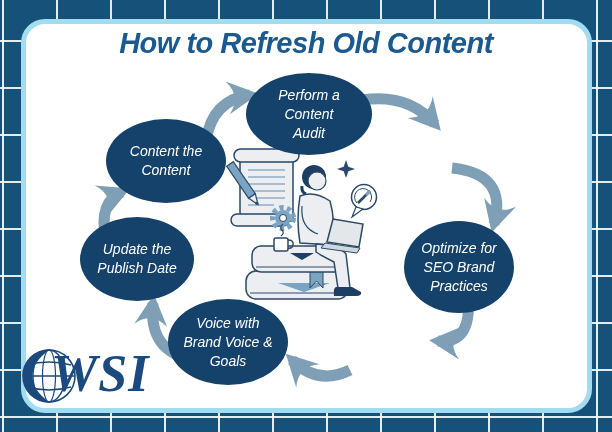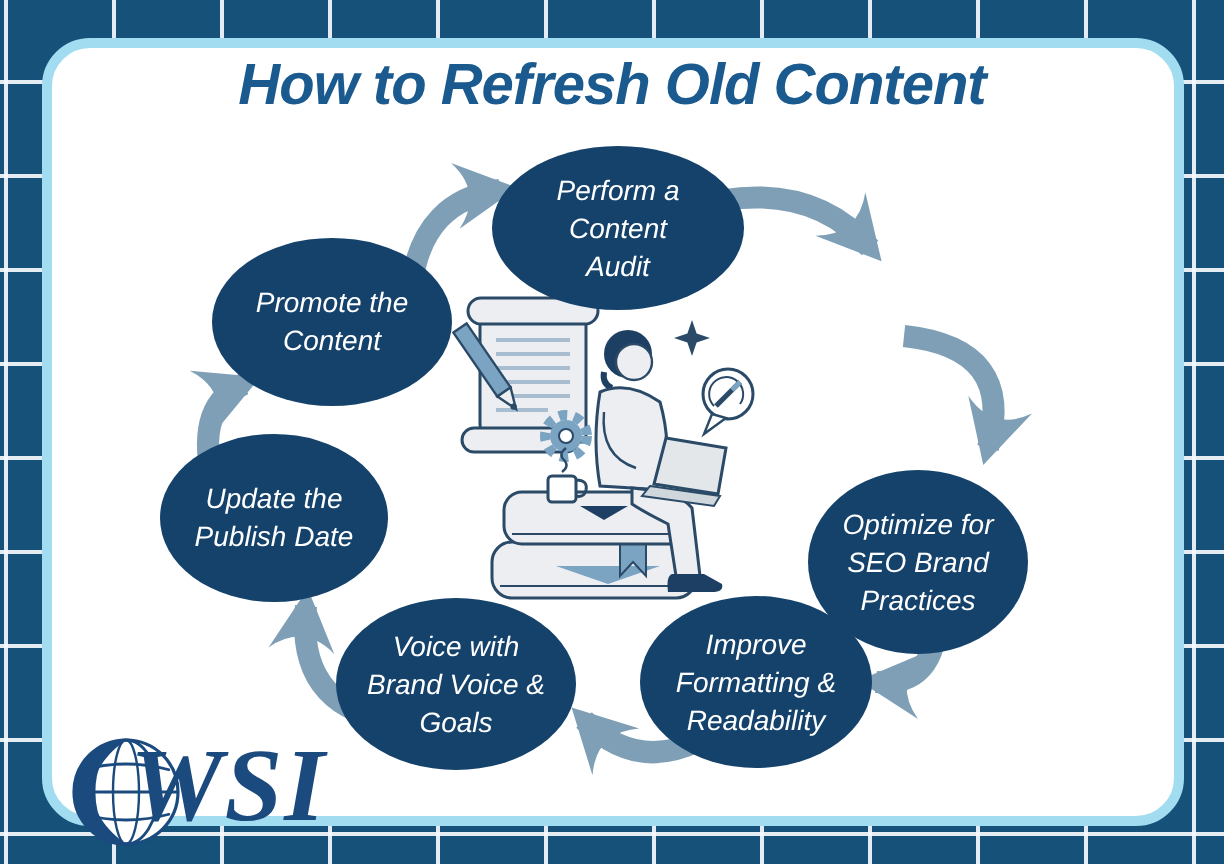--- a/index.html
+++ b/index.html
@@ -22,21 +22,21 @@
     position:absolute;left:0;top:27px;width:612px;text-align:center;
     font-size:29px;font-weight:bold;color:#1a5a8f;letter-spacing:-0.5px;
   }
   #gfx{position:absolute;left:0;top:0;}
   .node{
     position:absolute;border-radius:50%;background:#15426b;
     display:flex;flex-direction:column;align-items:center;justify-content:center;
     color:#ffffff;text-align:center;
   }
   .node-line{font-size:14px;line-height:19px;white-space:nowrap;}
-  #logo{position:absolute;left:32px;top:344px;width:150px;height:64px;margin-top:20px;}
+  #logo{position:absolute;left:18px;top:344px;width:150px;height:64px;}
   #logo-text{
     position:absolute;left:33px;top:0px;
     font-family:"Liberation Serif",serif;font-weight:bold;font-size:52px;
     color:#1b4a7e;letter-spacing:1px;
   }
 </style>
 </head>
 <body>
 
 <div id="stage">
@@ -122,45 +122,40 @@
 
   <div id="title">How to Refresh Old Content</div>
 
   <div class="node" style="left:246px;top:73px;width:126px;height:82px">
     <div class="node-line">Perform a</div>
     <div class="node-line">Content</div>
     <div class="node-line">Audit</div>
   </div>
 
 
-  <div class="node" style="left:404px;top:235px;width:110px;height:92px">
+  <div class="node" style="left:404px;top:221px;width:110px;height:92px">
     <div class="node-line">Optimize for</div>
     <div class="node-line">SEO Brand</div>
     <div class="node-line">Practices</div>
   </div>
 
-  <div class="node" style="left:320px;top:298px;width:116px;height:86px">
-    <div class="node-line">Improve</div>
-    <div class="node-line">Formatting &amp;</div>
-    <div class="node-line">Readability</div>
-  </div>
 
   <div class="node" style="left:168px;top:299px;width:120px;height:86px">
     <div class="node-line">Voice with</div>
     <div class="node-line">Brand Voice &amp;</div>
     <div class="node-line">Goals</div>
   </div>
 
   <div class="node" style="left:80px;top:217px;width:114px;height:84px">
     <div class="node-line">Update the</div>
     <div class="node-line">Publish Date</div>
   </div>
 
   <div class="node" style="left:106px;top:119px;width:120px;height:84px">
-    <div class="node-line">Promote the</div>
+    <div class="node-line">Content the</div>
     <div class="node-line">Content</div>
   </div>
 
   <div id="logo">
     <svg width="64" height="64" viewBox="0 0 64 64">
       <circle cx="31" cy="32" r="26" fill="#ffffff" stroke="#1b4a7e" stroke-width="1.6"></circle>
       <path d="M31,6 A26,26 0 0 0 31,58 C20.5,50.5 14.5,41.5 14.5,32 C14.5,22.5 20.5,13.5 31,6 Z" fill="#1b4a7e"></path>
       <ellipse cx="31" cy="32" rx="16" ry="26" fill="none" stroke="#1b4a7e" stroke-width="1.4"></ellipse>
       <ellipse cx="31" cy="32" rx="6.5" ry="26" fill="none" stroke="#1b4a7e" stroke-width="1.2"></ellipse>
       <path d="M9,21 Q31,15 53,21" fill="none" stroke="#1b4a7e" stroke-width="1.4"></path>

